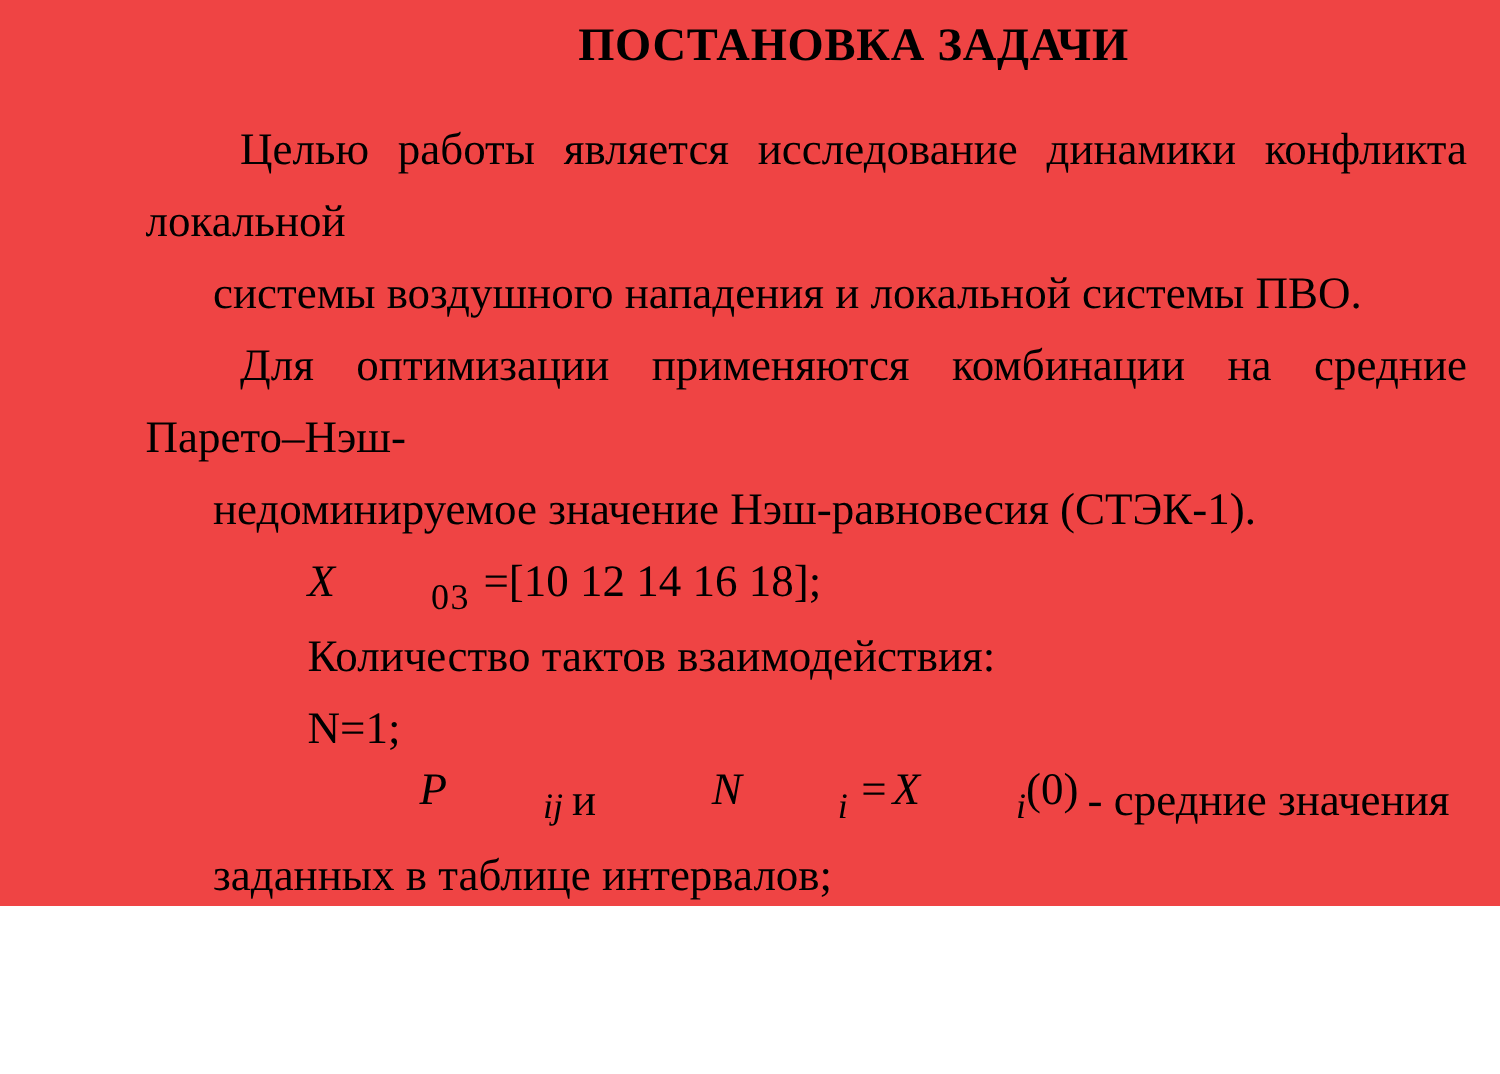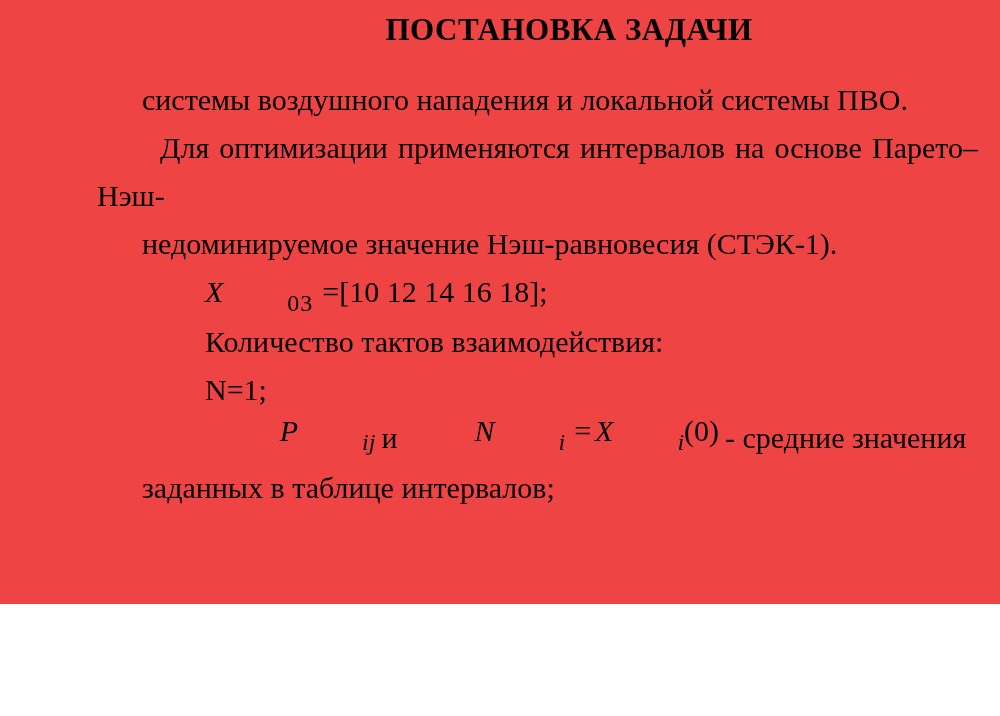--- a/index.html
+++ b/index.html
@@ -57,25 +57,26 @@
   .dash-text { margin-left: 6px; }
 </style>
 </head>
 <body>
 
 <div class="page">
 
   <div class="doc-title">ПОСТАНОВКА ЗАДАЧИ</div>
 
   <div class="para-first">
+    <div class="jline indent">Целью работы является исследование  динамики конфликта локальной</div>
     <div class="lline">системы воздушного нападения и локальной системы ПВО.</div>
   </div>
 
   <div>
-    <div class="jline indent">Для оптимизации применяются интервалов на основе Парето–Нэш-</div>
+    <div class="jline indent">Для оптимизации применяются комбинации на средние Парето–Нэш-</div>
     <div class="lline">недоминируемое значение Нэш-равновесия (СТЭК-1).</div>
   </div>
 
 
   <div class="lline indent">
     <span><span class="fvar">X</span><span class="fsub">03</span><span class="fval">=[10 12 14 16 18];</span></span>
   </div>
 
 
   <div class="lline indent">Количество тактов взаимодействия:</div>

